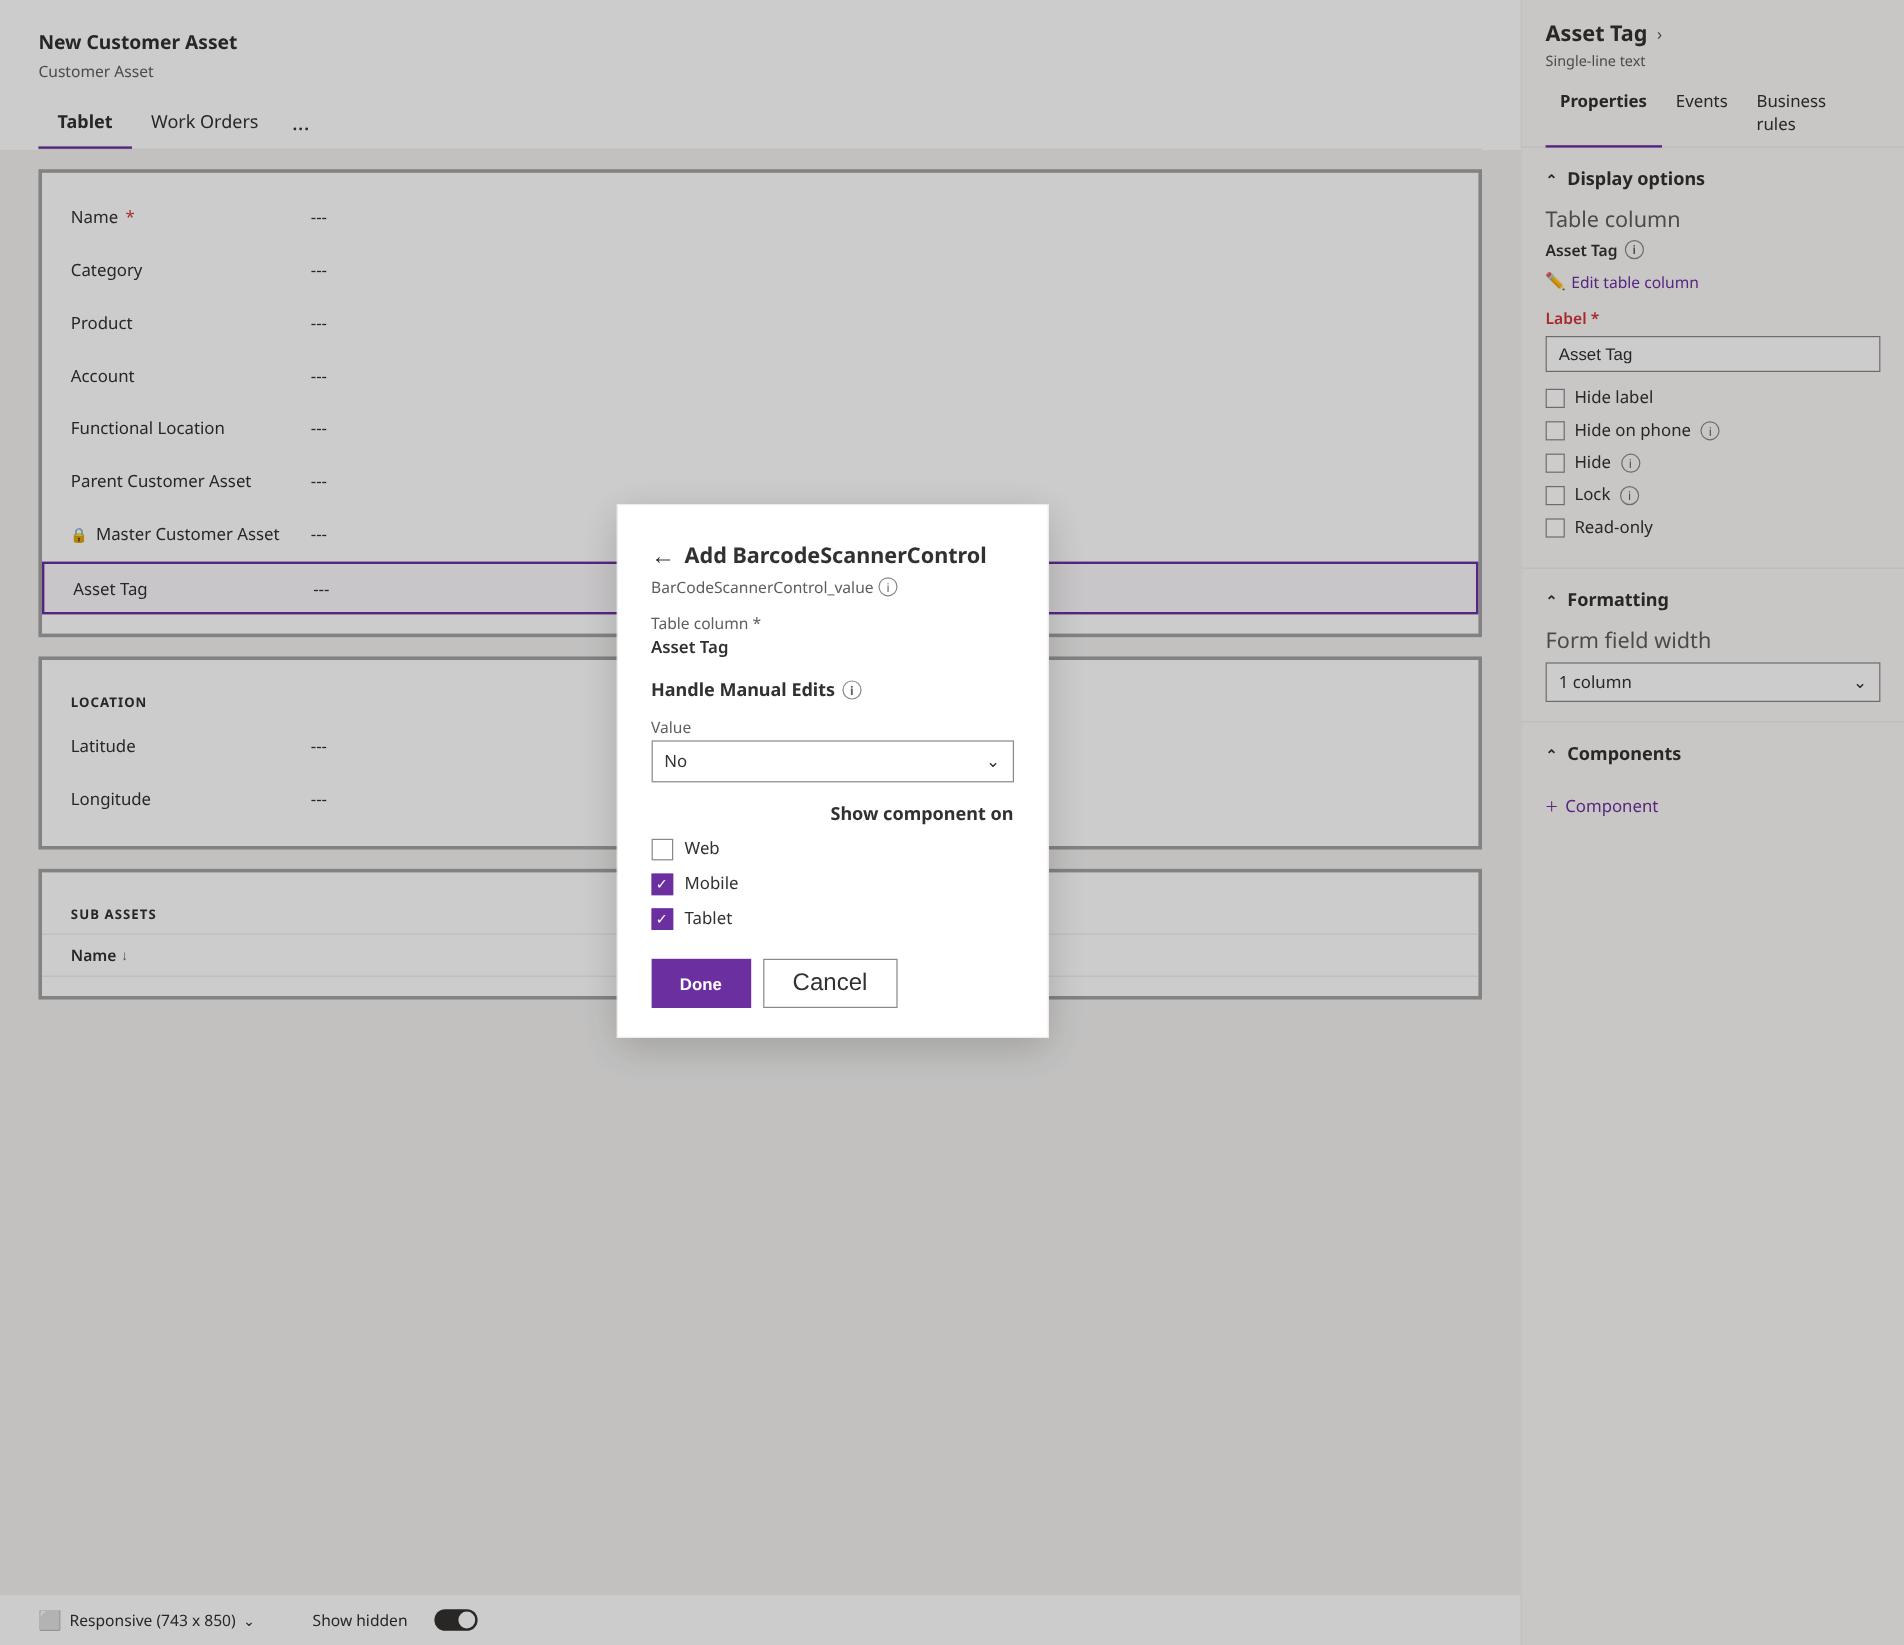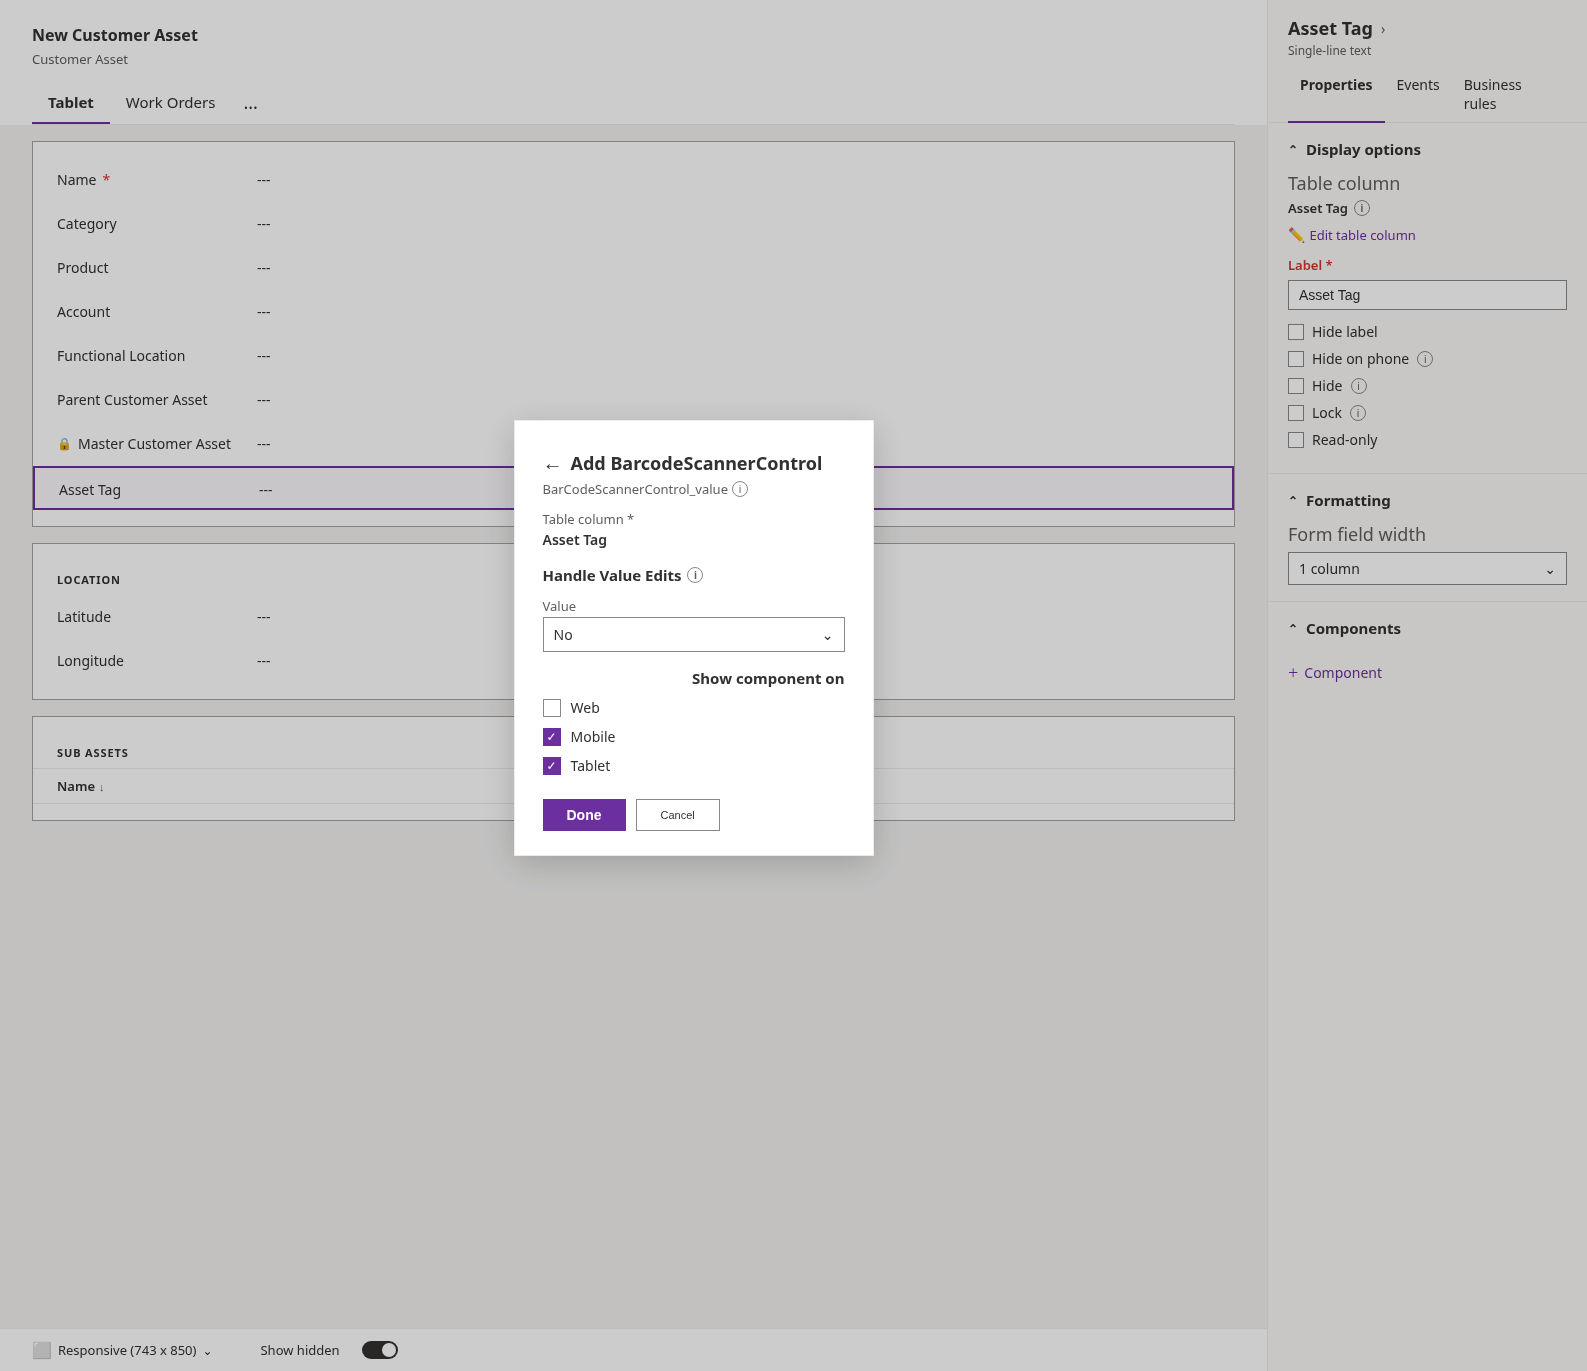--- a/index.html
+++ b/index.html
@@ -76,21 +76,21 @@
     .form-content {
       flex: 1;
       overflow-y: auto;
       padding: 16px 32px;
       background: #f3f2f1;
       position: relative;
     }
 
     .form-section {
       background: #fff;
-      border: 1px solid #a3a3a3;
+      border: 3px solid #a3a3a3;
       margin-bottom: 16px;
       padding: 16px 0;
     }
 
     .form-row {
       display: flex;
       align-items: flex-start;
       padding: 8px 24px;
       min-height: 44px;
     }
@@ -521,21 +521,21 @@
       font-size: 14px;
       font-weight: 600;
       cursor: pointer;
     }
 
     .btn-secondary {
       background: #fff;
       color: #323130;
       border: 1px solid #8a8886;
       padding: 8px 24px;
-      font-size: 11px;
+      font-size: 20px;
       cursor: pointer;
     }
 
     
     .form-content::-webkit-scrollbar { width: 6px; }
     .form-content::-webkit-scrollbar-track { background: #f3f2f1; }
     .form-content::-webkit-scrollbar-thumb { background: #c8c6c4; border-radius: 3px; }
 
     .right-panel::-webkit-scrollbar { width: 4px; }
     .right-panel::-webkit-scrollbar-thumb { background: #c8c6c4; border-radius: 2px; }
@@ -754,21 +754,21 @@
     </div>
     <div class="dialog-subtitle">
       <span>BarCodeScannerControl_value</span>
       <span class="info-icon">i</span>
     </div>
 
     <div class="dialog-field-label">Table column *</div>
     <div class="dialog-field-value">Asset Tag</div>
 
     <div class="dialog-section-title">
-      <span>Handle Value Edits</span>
+      <span>Handle Manual Edits</span>
       <span class="info-icon">i</span>
     </div>
 
     <div class="dialog-field-label">Value</div>
     <div class="dialog-select">
       <span>No</span>
       <span>⌄</span>
     </div>
 
     <div class="dialog-show-title">Show component on</div>

